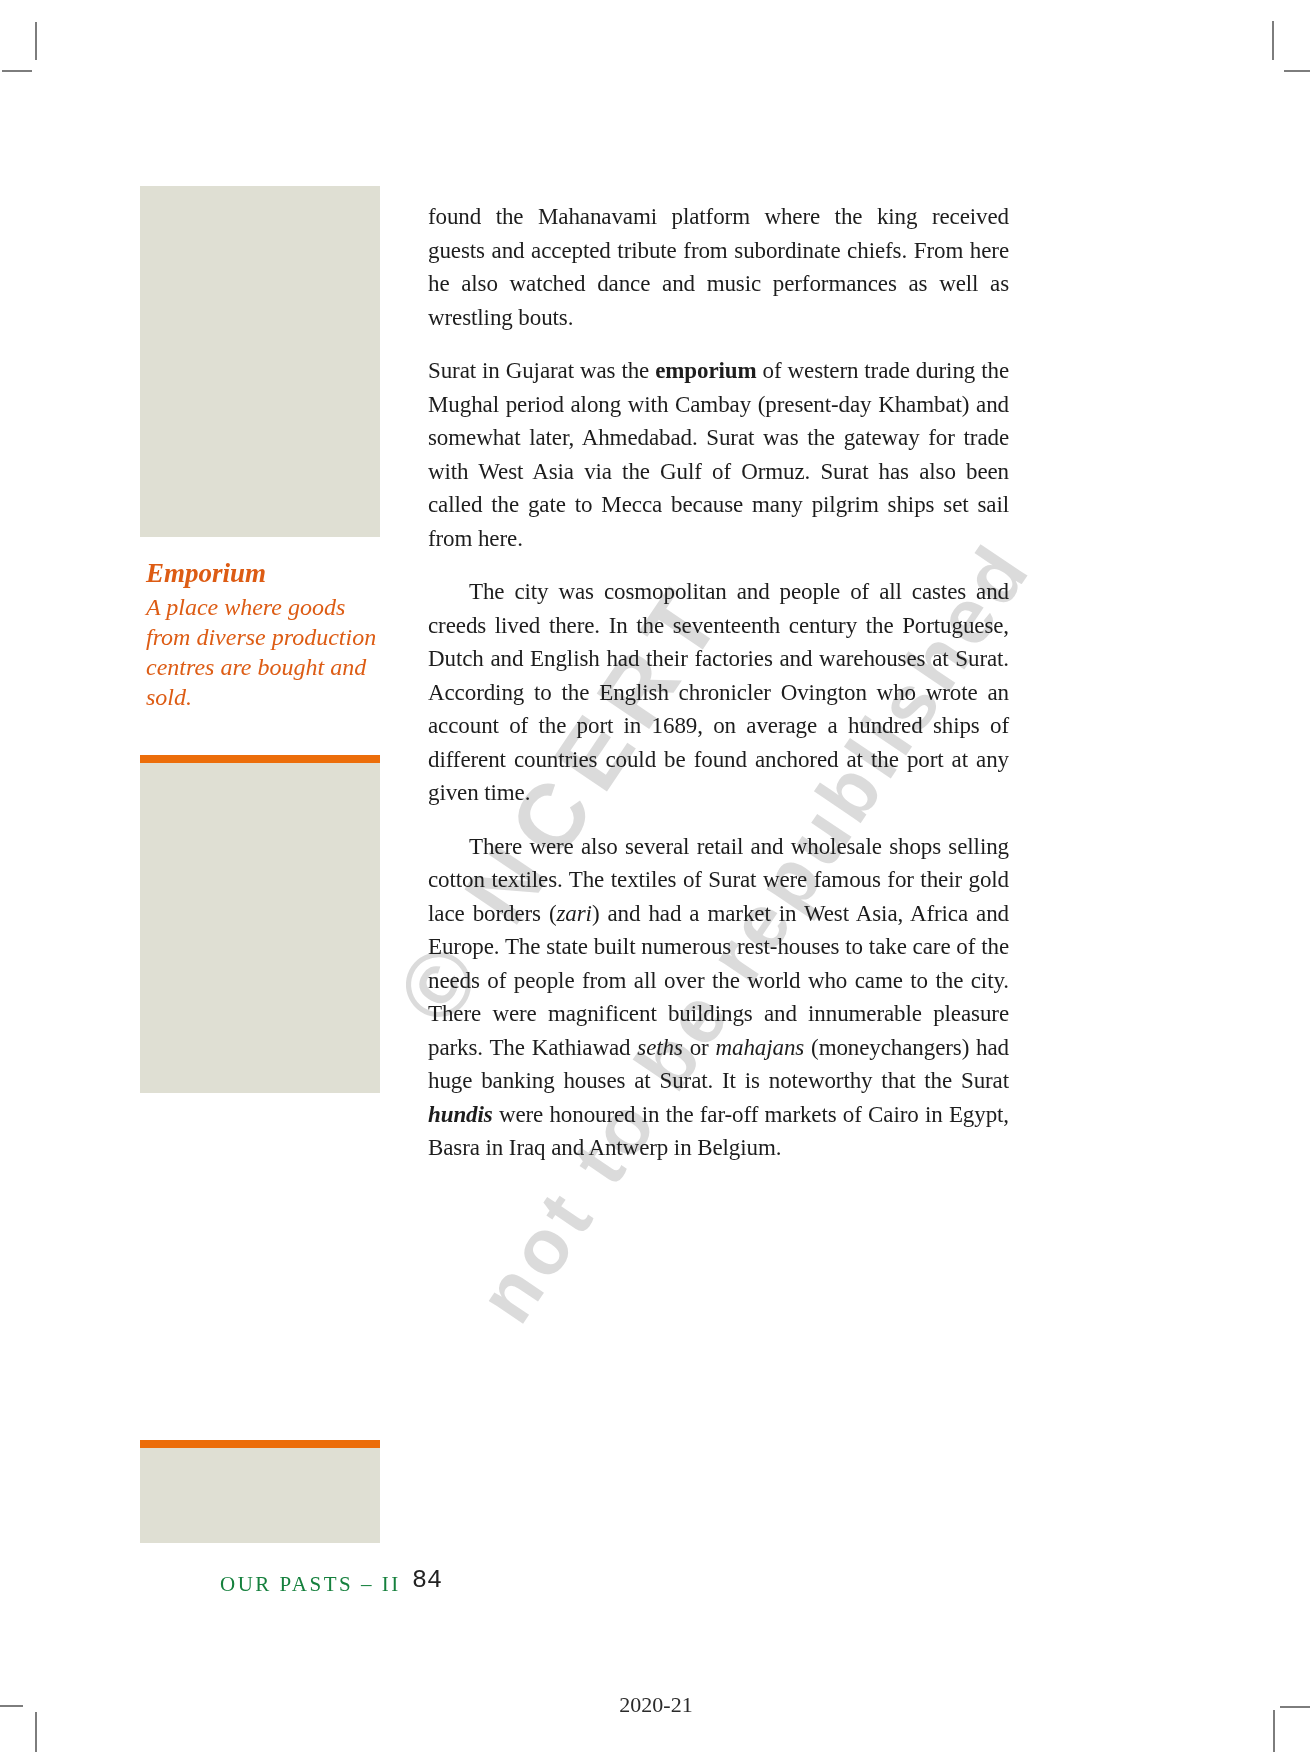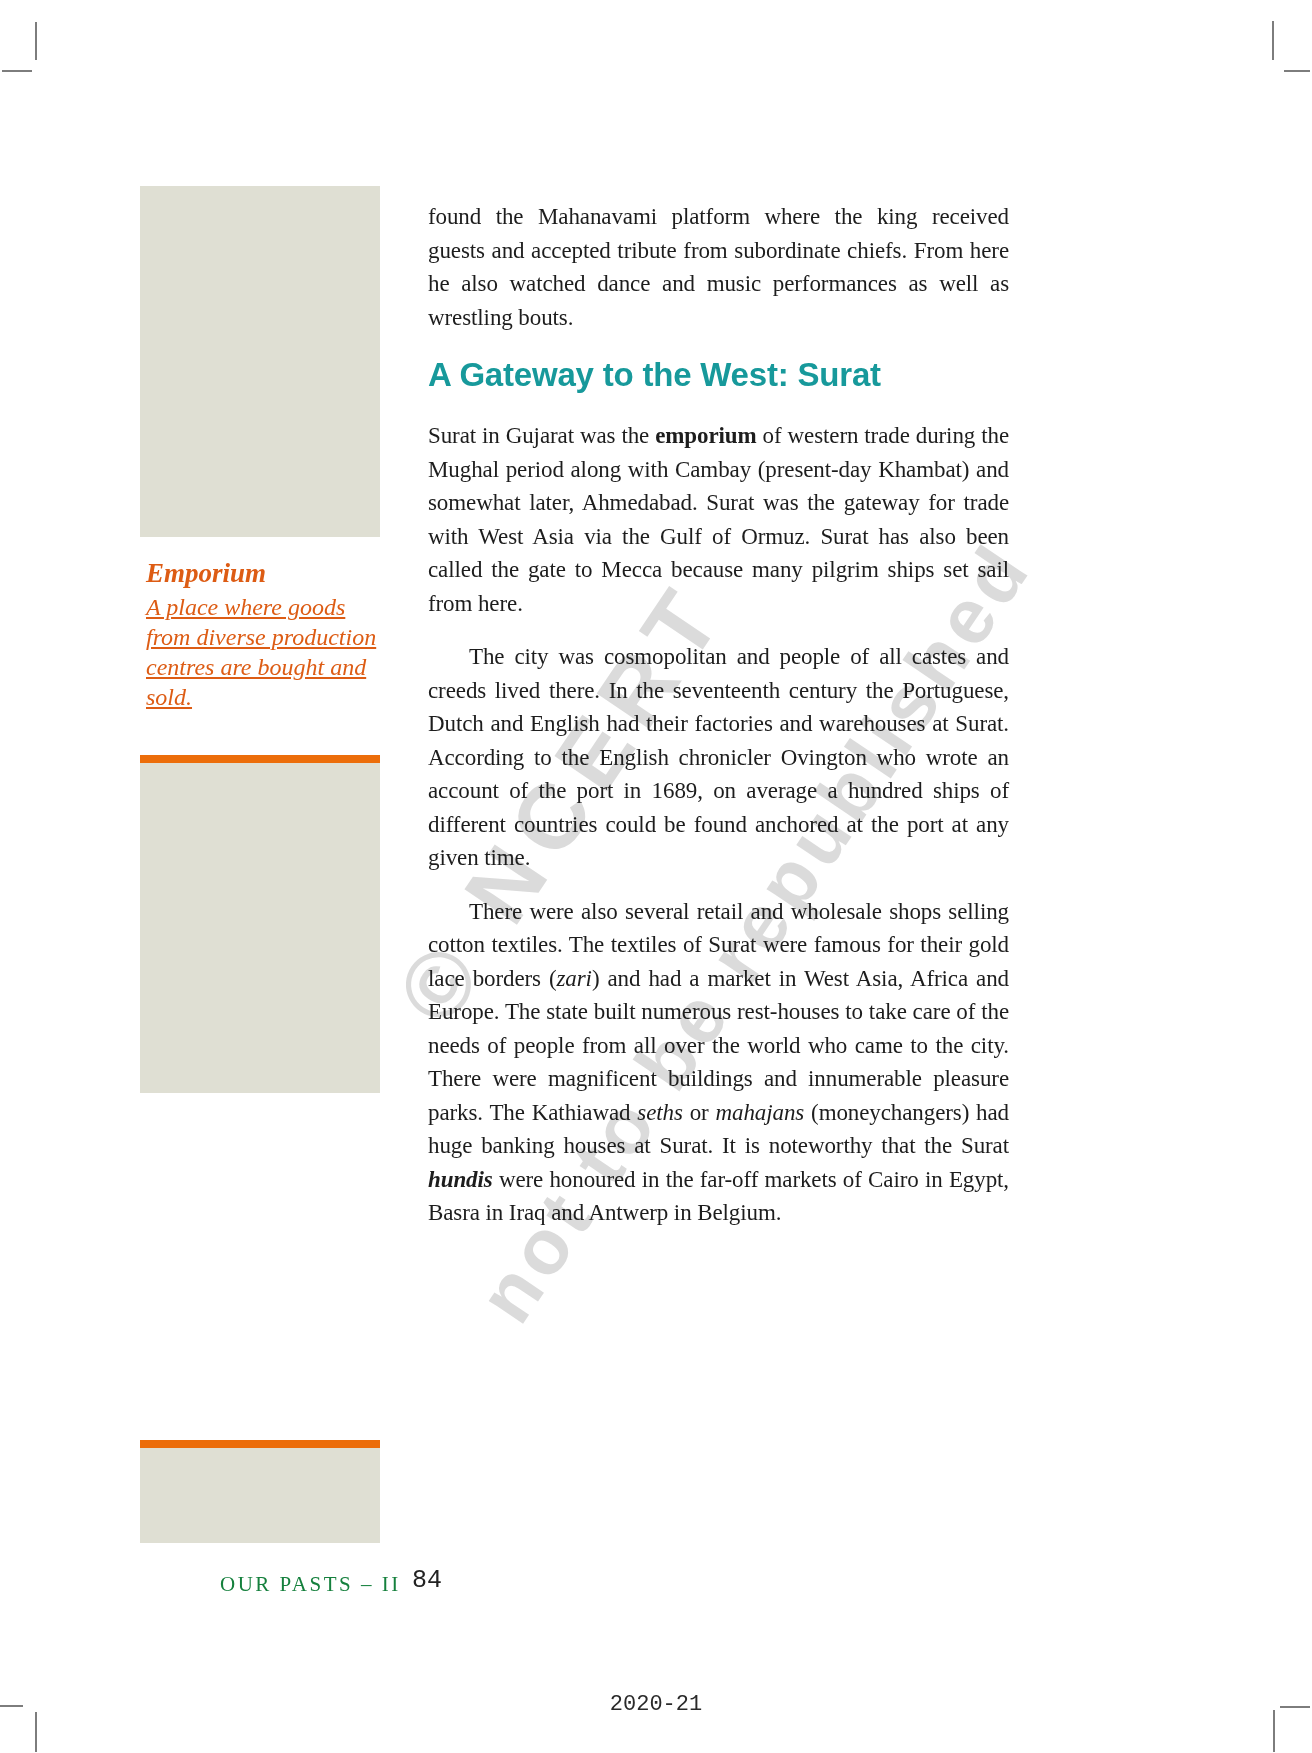--- a/index.html
+++ b/index.html
@@ -41,21 +41,21 @@
   .graybox.box2 { top: 763px;  height: 330px; }
   .graybox.box3 { top: 1448px; height: 95px;  }
   .obar { position: absolute; left: 140px; width: 240px; height: 8px; background: #ec6d0a; z-index: 2; }
   .obar.bar1 { top: 755px; }
   .obar.bar2 { top: 1440px; }
 
   .defblock { position: absolute; left: 146px; width: 238px; color: #dd5c14; z-index: 2; }
   .defblock.emporium { top: 556px; }
   .defblock.hundi    { top: 1122px; }
   .defterm { font-size: 27px; font-weight: bold; font-style: italic; line-height: 34px; margin-bottom: 2px; }
-  .deftext { font-size: 24px; line-height: 30px; text-decoration: underline; }
+  .deftext { font-size: 24px; line-height: 30px; }
   .defblock.italic-def .deftext { font-style: italic; }
 
   
   .main { position: absolute; left: 428px; top: 200px; width: 581px; color: #1d1d1d; z-index: 2; }
   .main p {
     margin: 0 0 20px 0; font-size: 23px; line-height: 33.5px;
     text-align: justify; letter-spacing: -0.1px;
   }
   .main p.indent { text-indent: 41px; }
   .main h2 {
@@ -65,21 +65,21 @@
   }
 
   
   .footer-title {
     position: absolute; left: 220px; top: 1572px; font-size: 21px;
     letter-spacing: 2.5px; color: #15803d; z-index: 2; white-space: nowrap;
   }
   .footer-page { position: absolute; left: 412px; top: 1566px; font-size: 25px; color: #222; z-index: 2; font-family: Liberation Mono, monospace; }
   .year {
     position: absolute; left: 0; right: 0; top: 1692px; text-align: center;
-    font-family: Liberation Mono, monospace; font-size: 22px; color: #2a2a2a; z-index: 2;
+    font-family: Liberation Serif, serif; font-size: 22px; color: #2a2a2a; z-index: 2;
   }
 </style>
 </head>
 <body>
 
 <div class="page">
 
   <div class="crop tl-v"></div>
   <div class="crop tl-h"></div>
   <div class="crop tr-v"></div>
@@ -103,21 +103,20 @@
 
   <div class="obar bar1"></div>
   <div class="graybox box2"></div>
 
 
   <div class="obar bar2"></div>
   <div class="graybox box3"></div>
 
   <div class="main">
     <p>found the Mahanavami platform where the king received guests and accepted tribute from subordinate chiefs. From here he also watched dance and music performances as well as wrestling bouts.</p>
-    <h2>A Gateway to the West: Surat</h2>
     <p>Surat in Gujarat was the <b>emporium</b> of western trade during the Mughal period along with Cambay (present-day Khambat) and somewhat later, Ahmedabad. Surat was the gateway for trade with West Asia via the Gulf of Ormuz. Surat has also been called the gate to Mecca because many pilgrim ships set sail from here.</p>
     <p class="indent">The city was cosmopolitan and people of all castes and creeds lived there. In the seventeenth century the Portuguese, Dutch and English had their factories and warehouses at Surat. According to the English chronicler Ovington who wrote an account of the port in 1689, on average a hundred ships of different countries could be found anchored at the port at any given time.</p>
     <p class="indent">There were also several retail and wholesale shops selling cotton textiles. The textiles of Surat were famous for their gold lace borders (<i>zari</i>) and had a market in West Asia, Africa and Europe. The state built numerous rest-houses to take care of the needs of people from all over the world who came to the city. There were magnificent buildings and innumerable pleasure parks. The Kathiawad <i>seths</i> or <i>mahajans</i> (moneychangers) had huge banking houses at Surat. It is noteworthy that the Surat <b><i>hundis</i></b> were honoured in the far-off markets of Cairo in Egypt, Basra in Iraq and Antwerp in Belgium.</p>
   </div>
 
   <span class="footer-title">OUR PASTS – II</span>
   <span class="footer-page">84</span>
   <div class="year">2020-21</div>
 
 </div>

